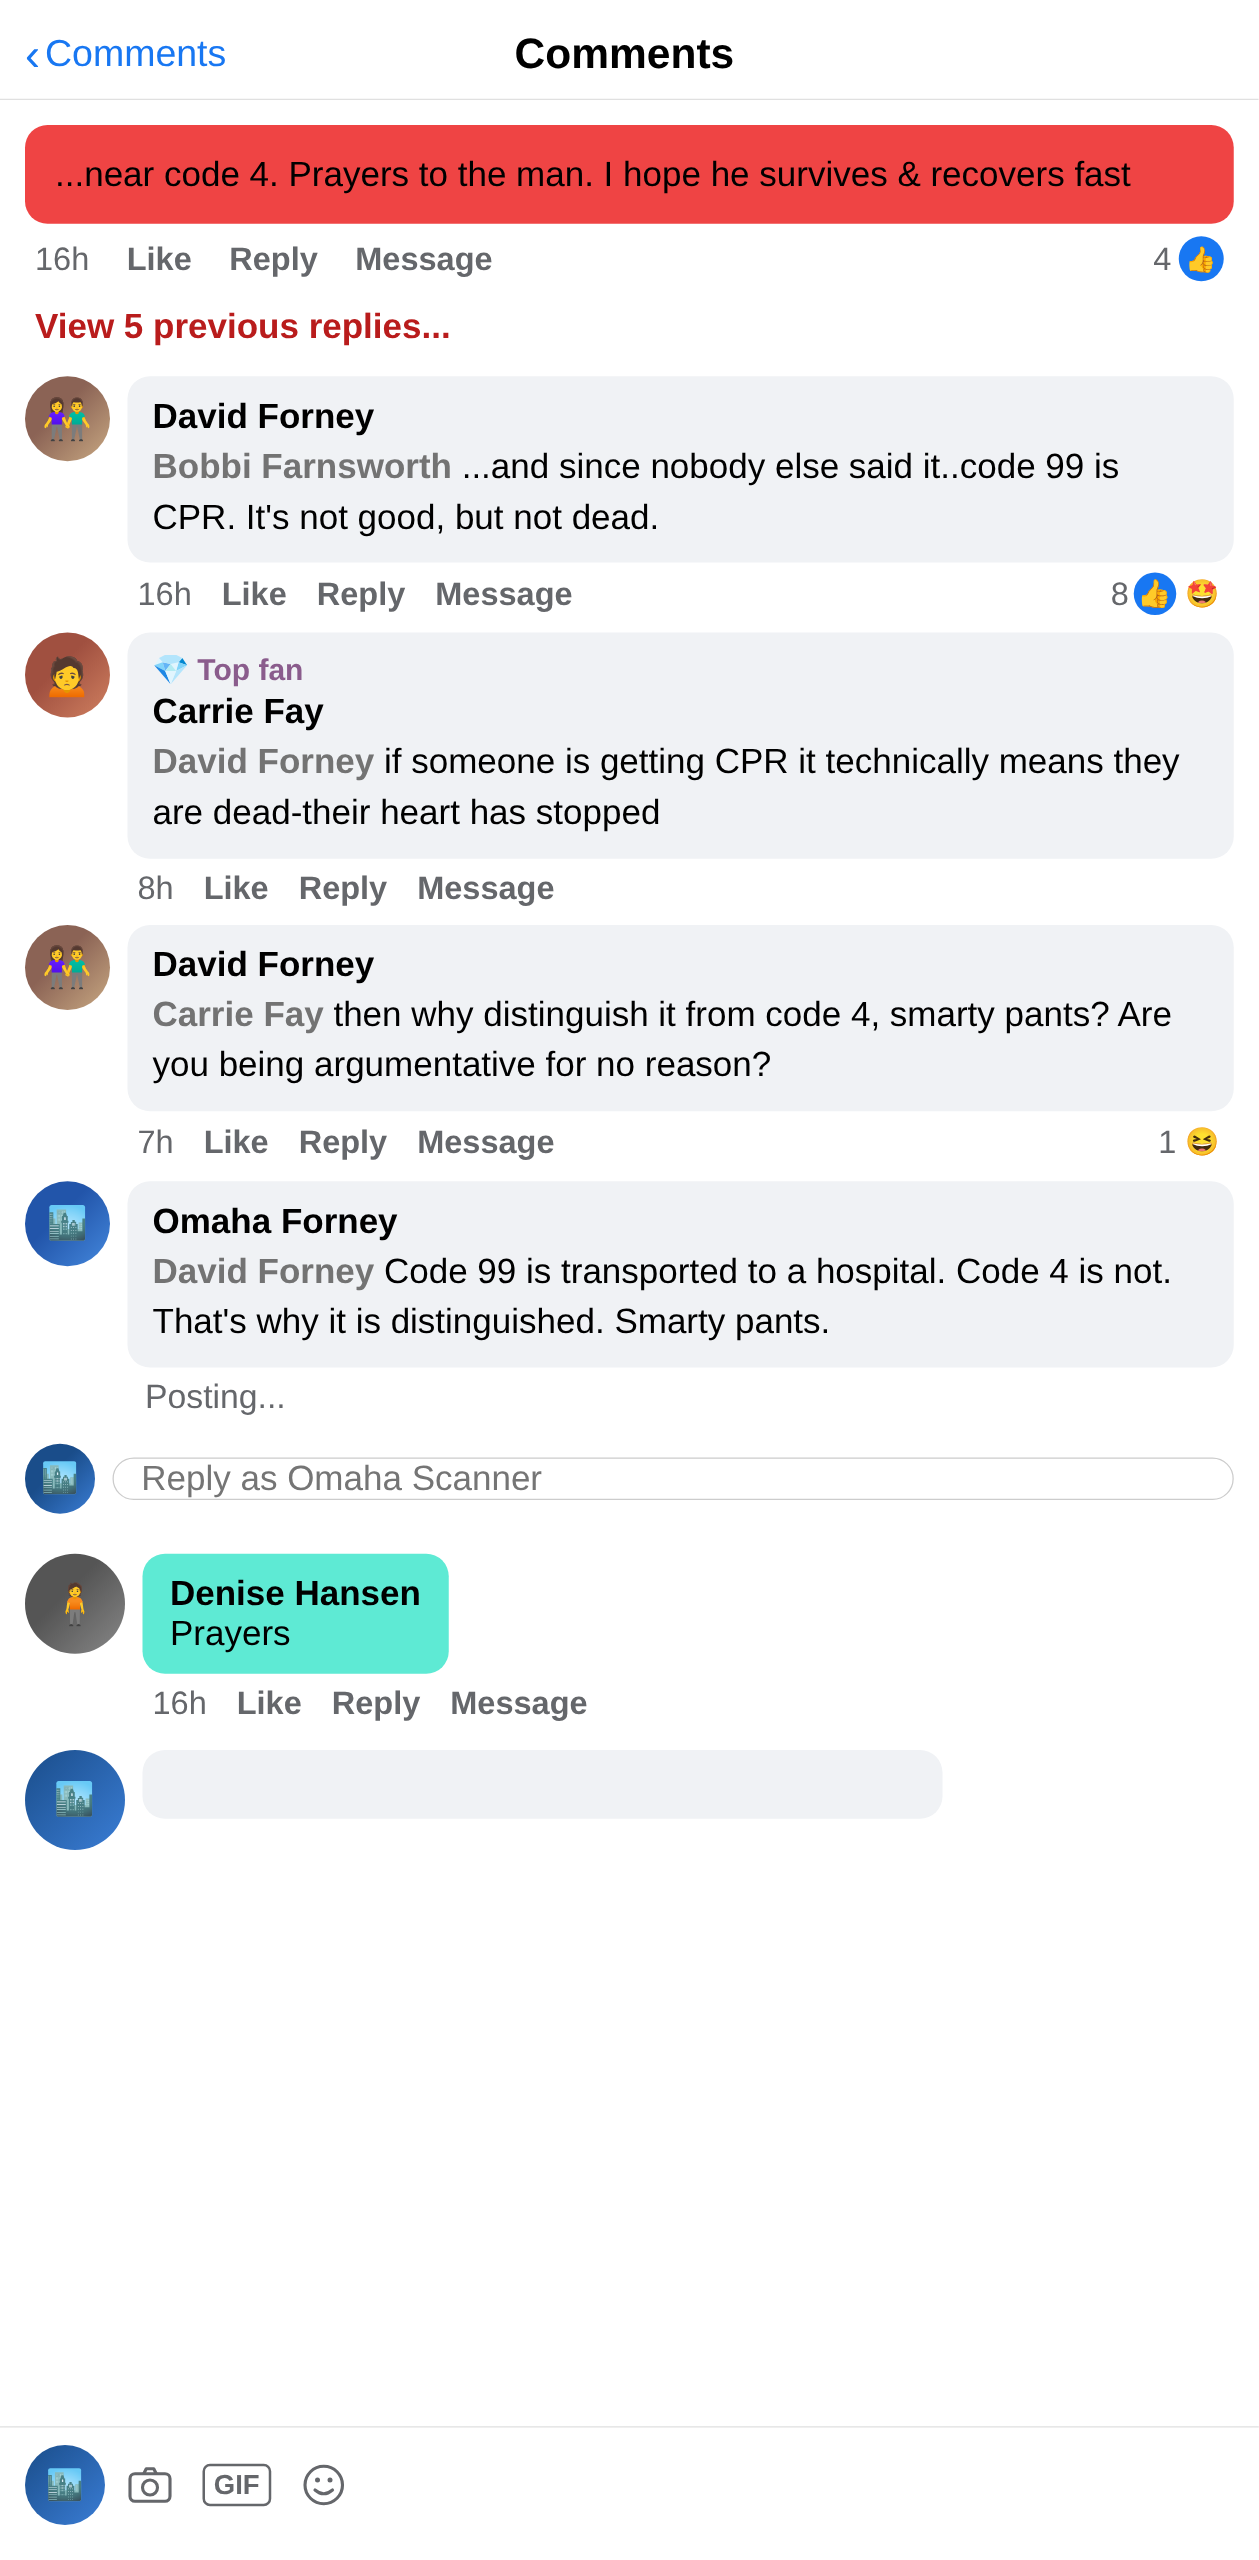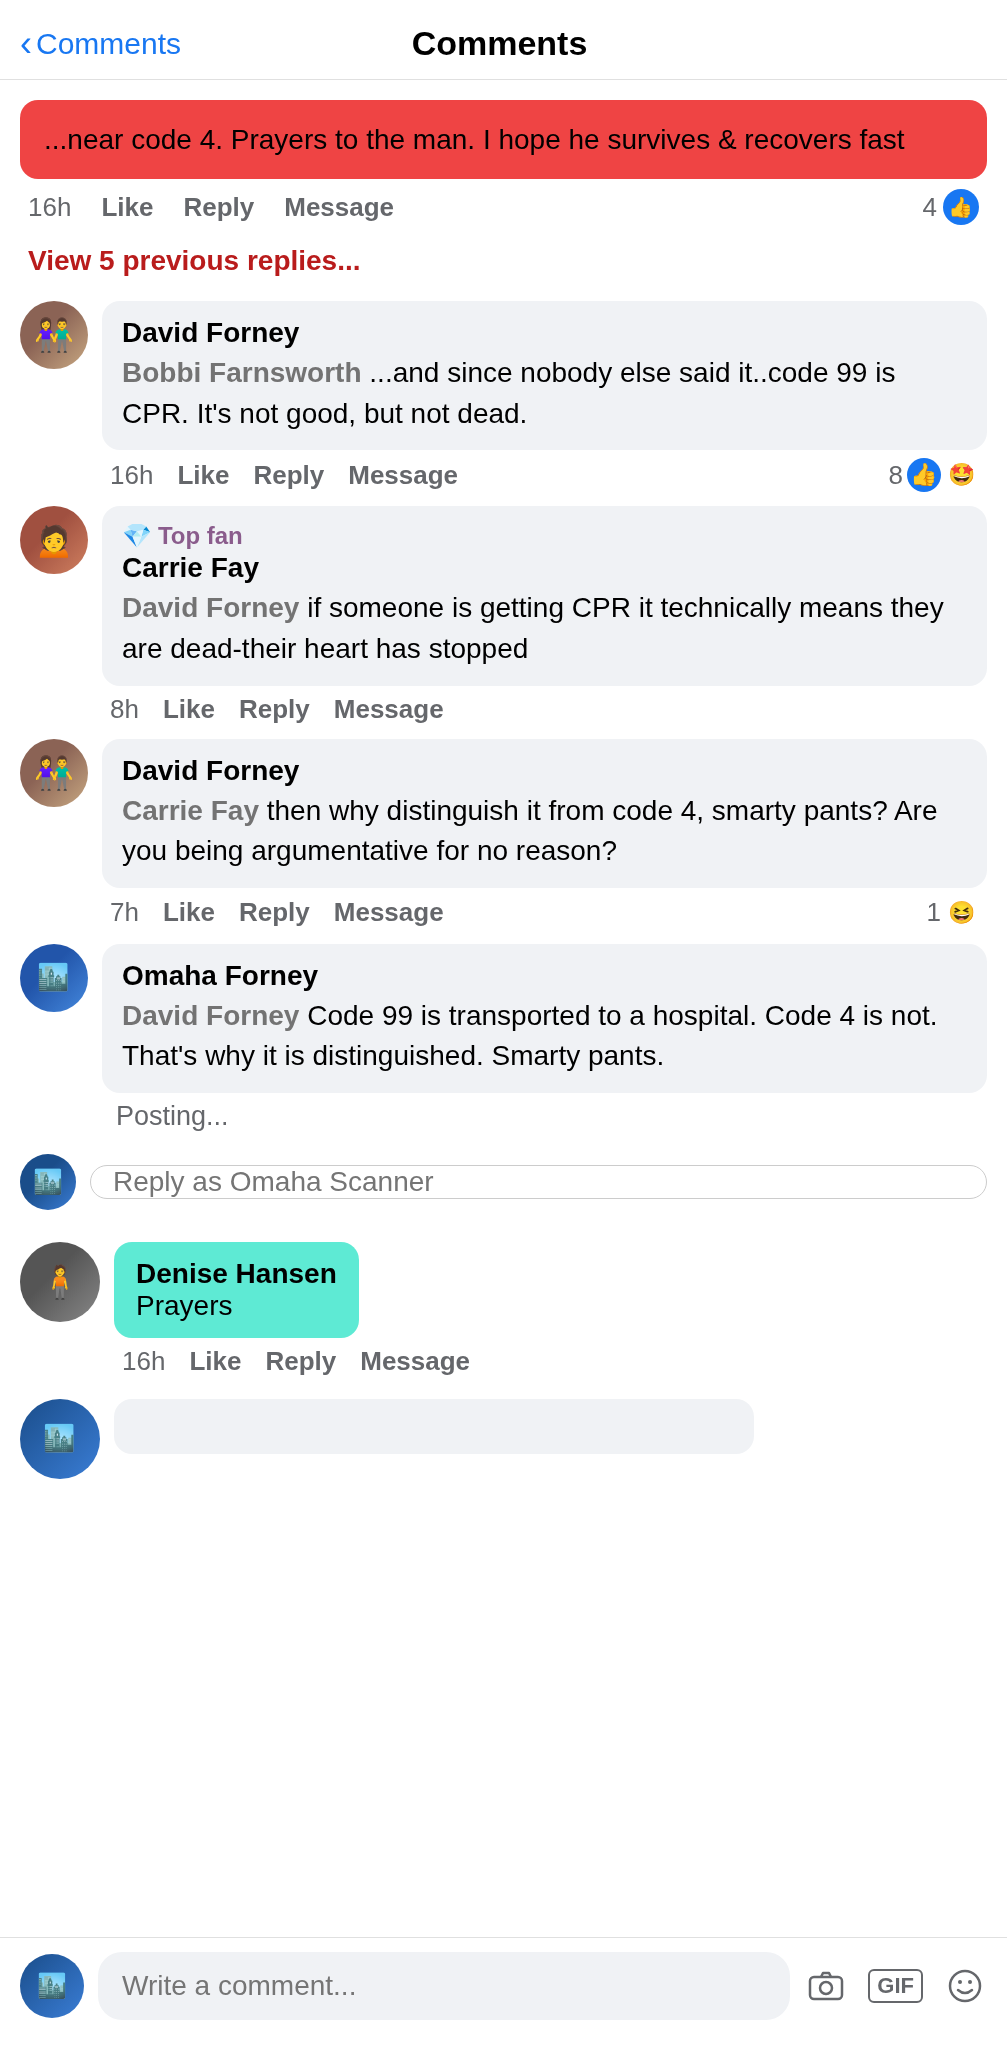--- a/index.html
+++ b/index.html
@@ -477,21 +477,20 @@
     <div class="partial-bubble"></div>
   </div>
 
   <div style="height: 140px;"></div>
 </div>
 
 <div class="write-comment-bar">
   <div class="avatar" style="width:64px;height:64px;background:linear-gradient(135deg,#1a4d8a,#3a7dd5);flex-shrink:0;">
     <span class="avatar-face" style="font-size:24px;">🏙️</span>
   </div>
-  <input class="write-input" type="text" placeholder="Write a comment..." style="">
   <div class="write-icons">
     <button class="write-icon-btn">
 
       <svg width="36" height="36" viewBox="0 0 36 36" fill="none" xmlns="http://www.w3.org/2000/svg">
         <rect x="2" y="9" width="32" height="22" rx="4" stroke="#65676b" stroke-width="2.5" fill="none"></rect>
         <circle cx="18" cy="20" r="6" stroke="#65676b" stroke-width="2.5" fill="none"></circle>
         <path d="M13 9l2-4h6l2 4" stroke="#65676b" stroke-width="2.5" fill="none" stroke-linejoin="round"></path>
       </svg>
     </button>
     <button class="write-icon-btn">

